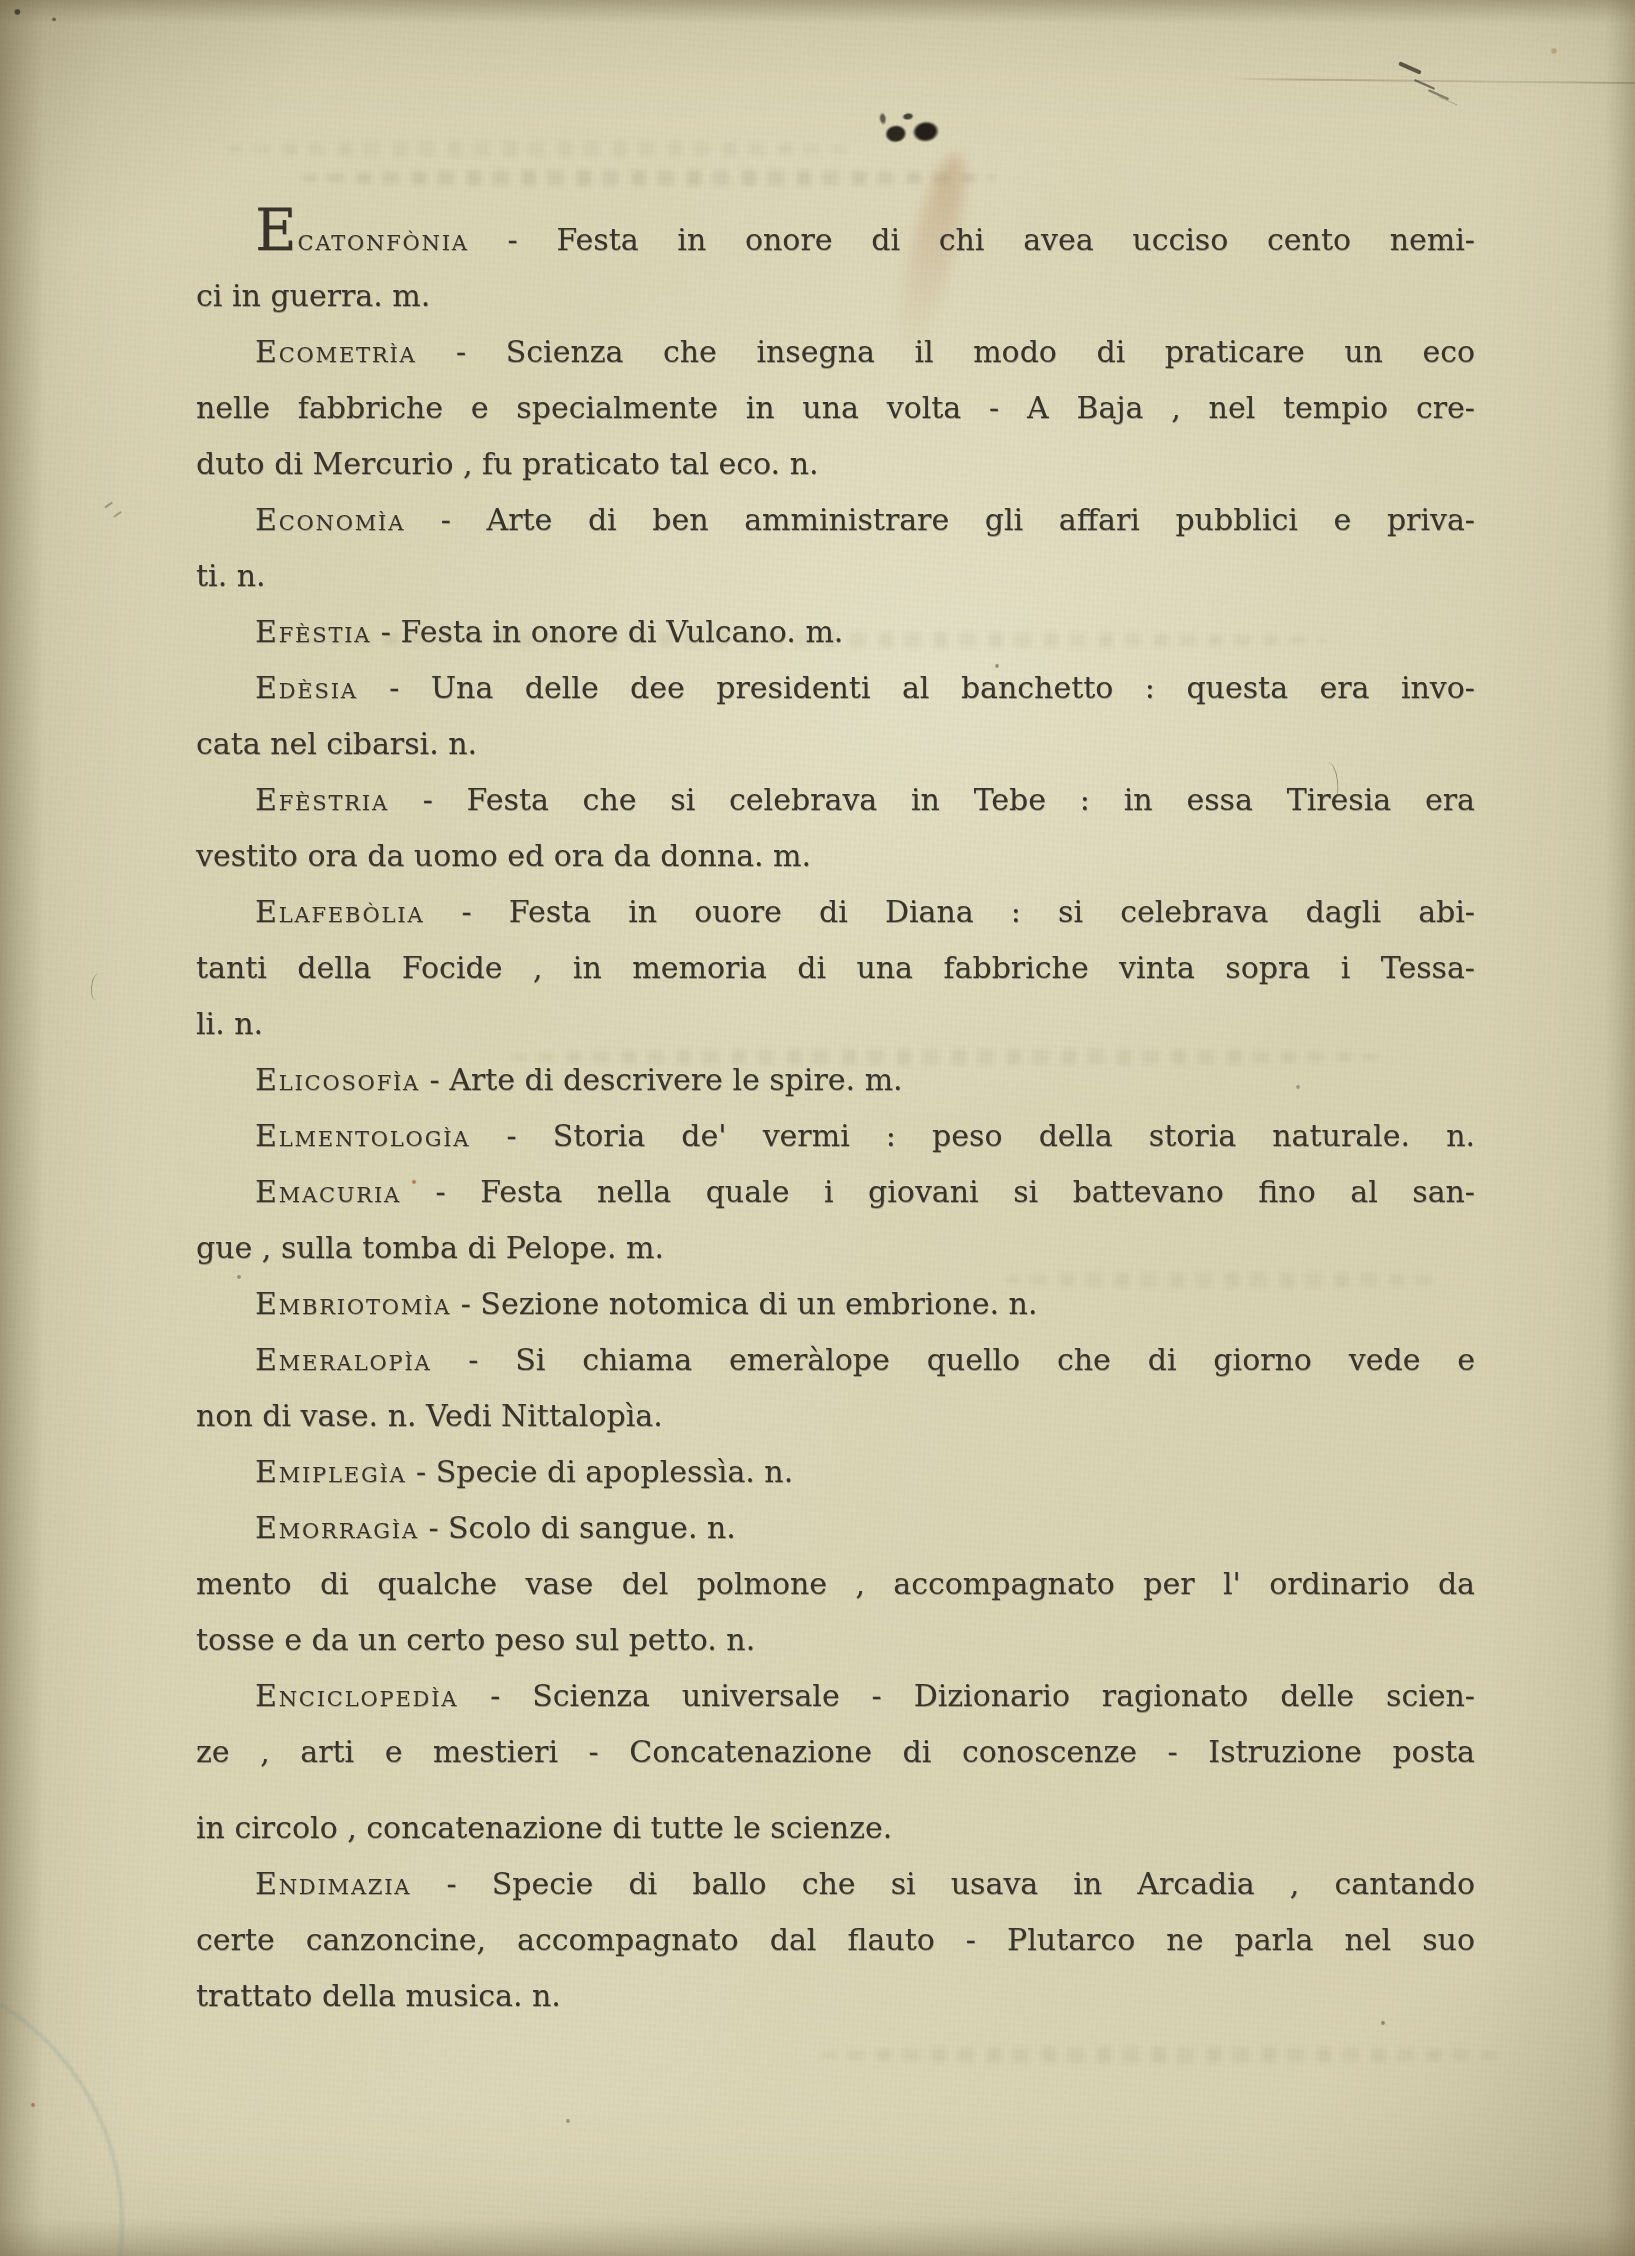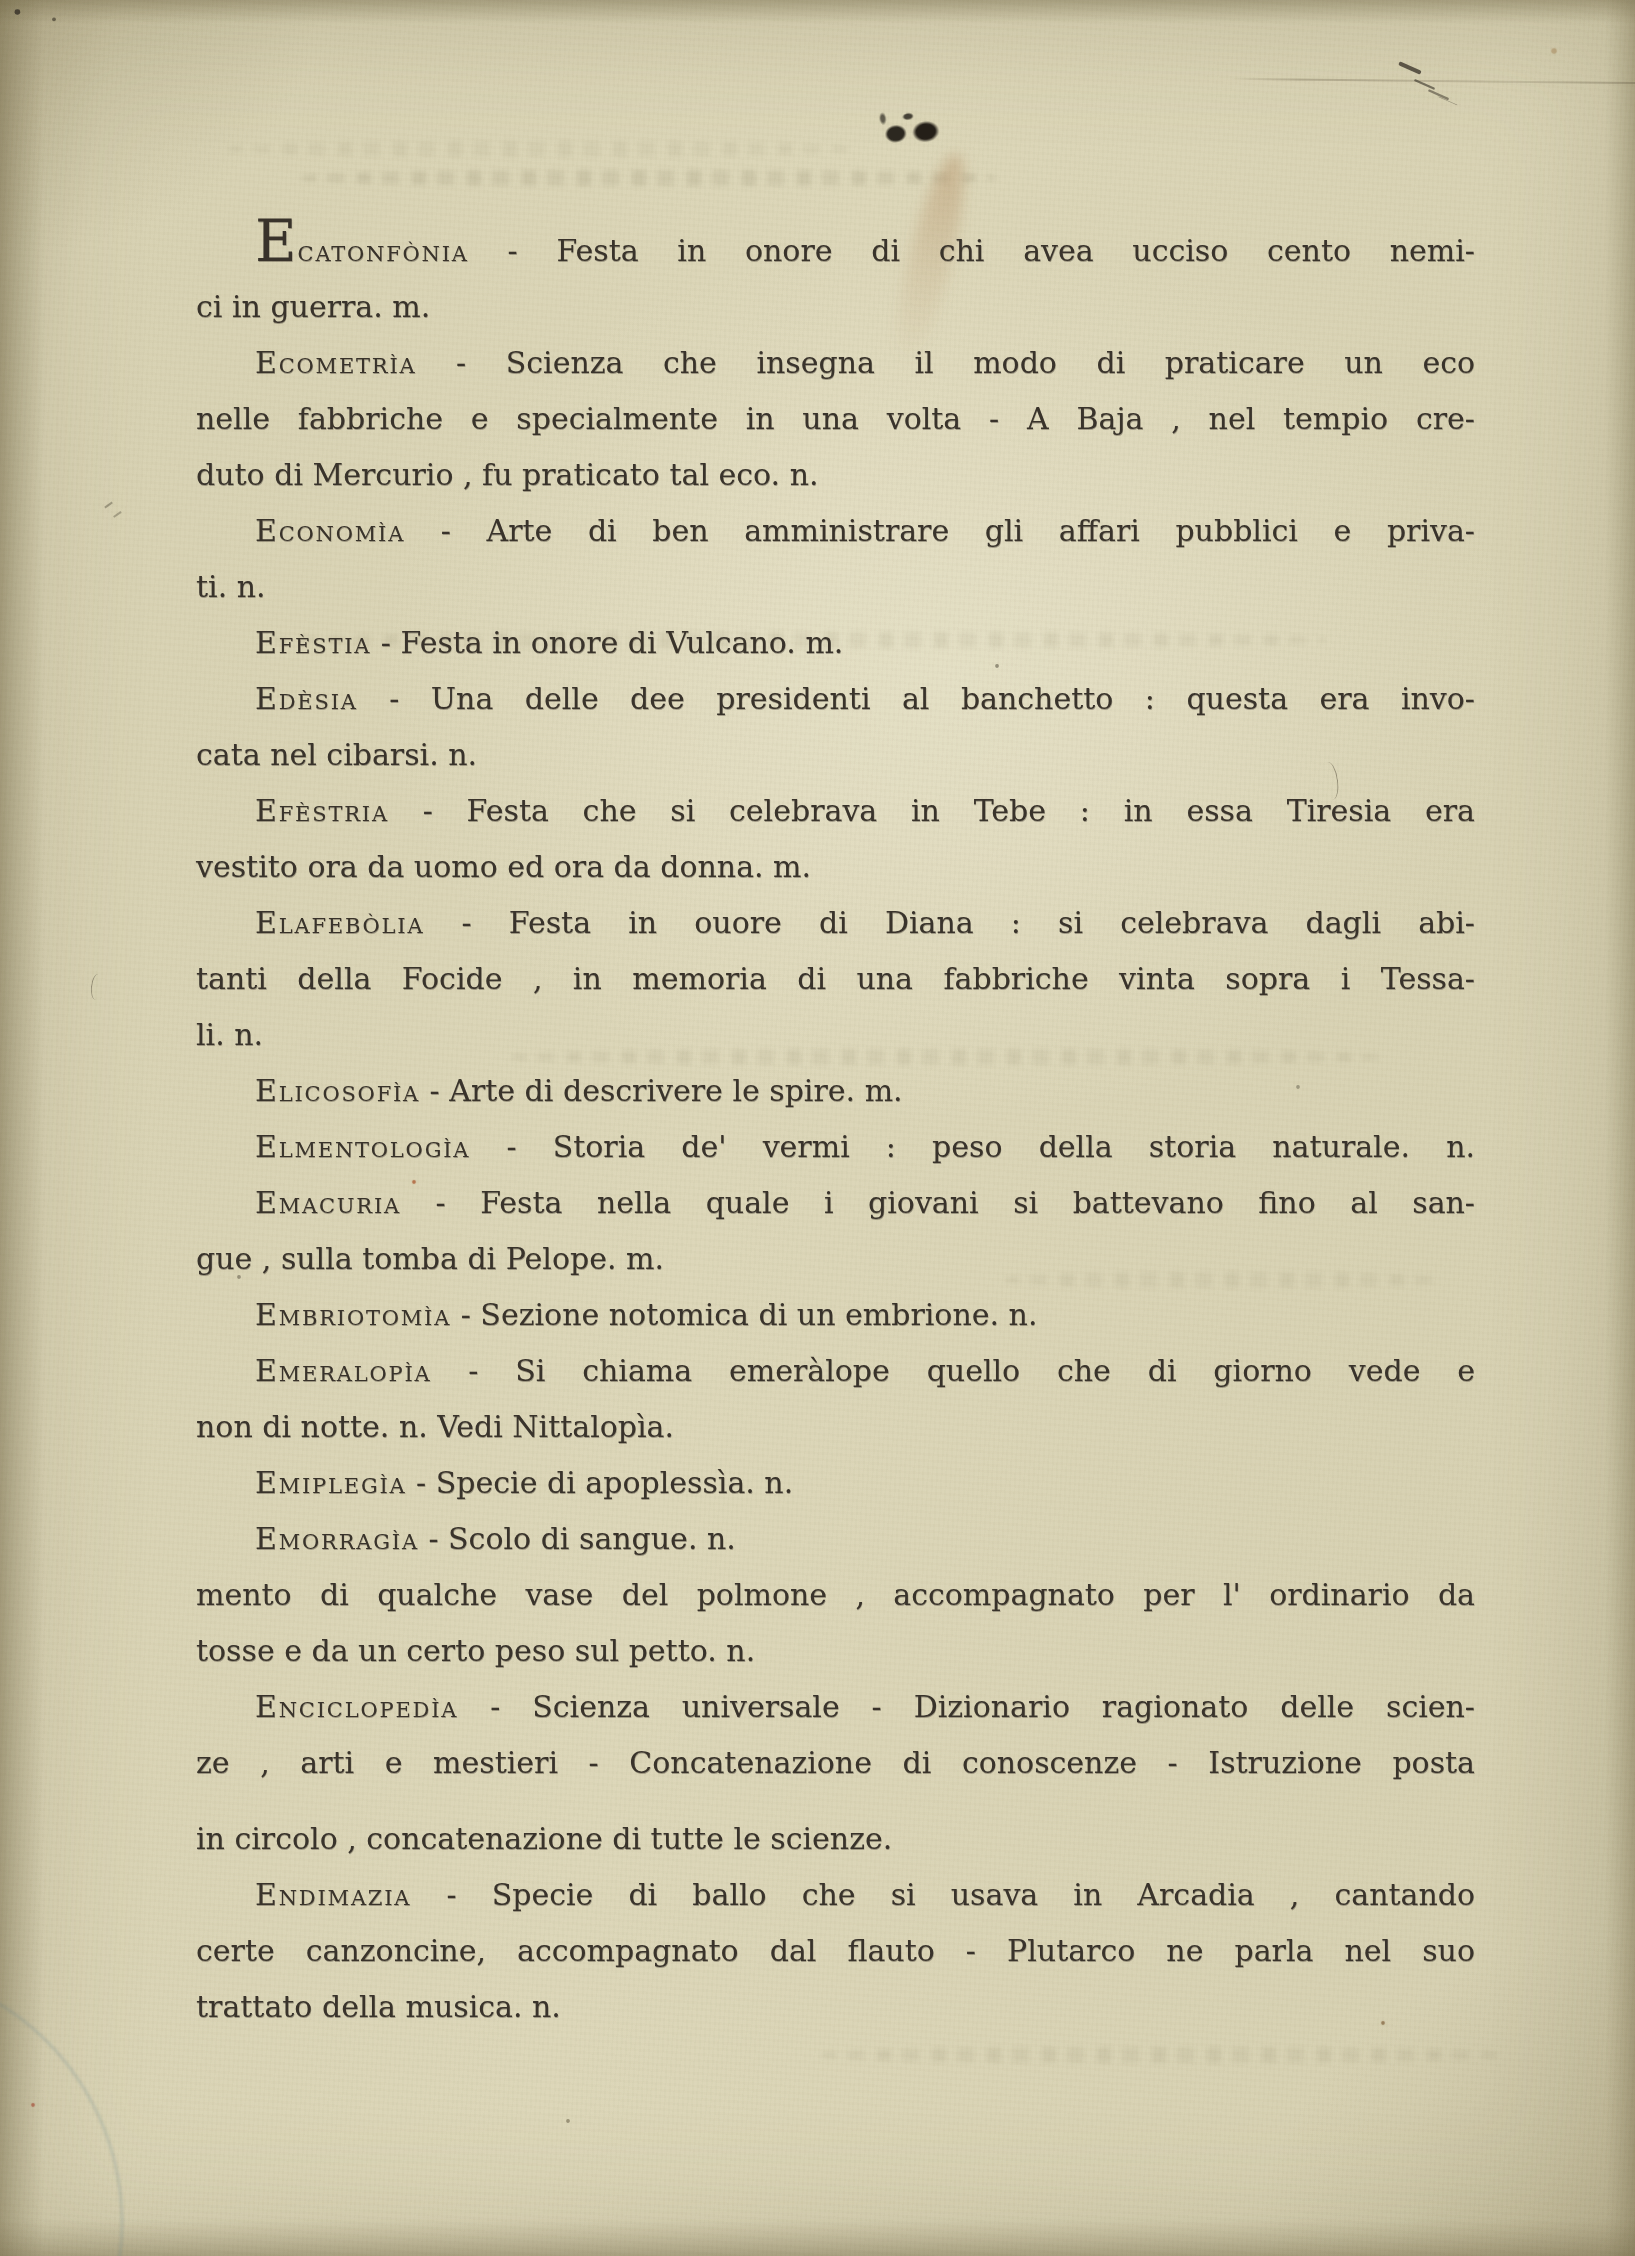--- a/index.html
+++ b/index.html
@@ -16,21 +16,21 @@
   .texture{position:absolute;inset:0;pointer-events:none;opacity:.5;
     background:
       repeating-linear-gradient(93deg, rgba(120,112,80,.045) 0 1.8px, rgba(255,255,240,.03) 1.8px 4.6px),
       repeating-linear-gradient(4deg, rgba(110,100,70,.035) 0 2.7px, rgba(250,248,230,.03) 2.7px 6.4px);}
   .edge{position:absolute;pointer-events:none;}
   .edge-left{left:0;top:0;bottom:0;width:44px;background:linear-gradient(90deg,rgba(104,94,62,.34),rgba(104,94,62,0));}
   .edge-top{left:0;top:0;right:0;height:24px;background:linear-gradient(180deg,rgba(104,94,62,.30),rgba(104,94,62,0));}
   .edge-right{right:0;top:0;bottom:0;width:31px;background:linear-gradient(270deg,rgba(104,94,62,.26),rgba(104,94,62,0));}
   .edge-bottom{left:0;bottom:0;right:0;height:38px;background:linear-gradient(0deg,rgba(104,94,62,.30),rgba(104,94,62,0));}
 
-  .text-block{position:absolute;left:196px;top:223px;width:1279px;font-size:30px;line-height:56px;}
+  .text-block{position:absolute;left:196px;top:212px;width:1279px;font-size:30px;line-height:56px;}
   .ln{height:56px;white-space:nowrap;}
   .ind{text-indent:59px;}
   .jf{text-align:justify;text-align-last:justify;white-space:normal;}
   .hw{font-variant:small-caps;letter-spacing:1.8px;}
   .init{font-size:57px;line-height:0;letter-spacing:0.9px;}
   .it{margin-top:20px;}
   .ln, .hw, .init{text-shadow:0.4px 0.6px 0.6px rgba(57,51,43,.38);}
 
   
   .pageno-smudge{position:absolute;left:875px;top:106px;width:79px;height:49px;transform:rotate(-7deg);filter:blur(0.6px);
@@ -154,21 +154,21 @@
       <div class="ln ind jf"><span class="hw">Emacuria</span><span> - Festa nella quale i giovani si battevano fino al san-</span></div>
       <div class="ln">gue , sulla tomba di Pelope. m.</div>
     </div>
 
     <div>
       <div class="ln ind"><span class="hw">Embriotomìa</span><span> - Sezione notomica di un embrione. n.</span></div>
     </div>
 
     <div>
       <div class="ln ind jf"><span class="hw">Emeralopìa</span><span> - Si chiama emeràlope quello che di giorno vede e</span></div>
-      <div class="ln">non di notte. n. Vedi Nittalopìa.</div>
+      <div class="ln">non di vase. n. Vedi Nittalopìa.</div>
     </div>
 
     <div>
       <div class="ln ind"><span class="hw">Emiplegìa</span><span> - Specie di apoplessìa. n.</span></div>
     </div>
 
     <div>
       <div class="ln ind"><span class="hw">Emorragìa</span><span> - Scolo di sangue. n.</span></div>
     </div>
 

